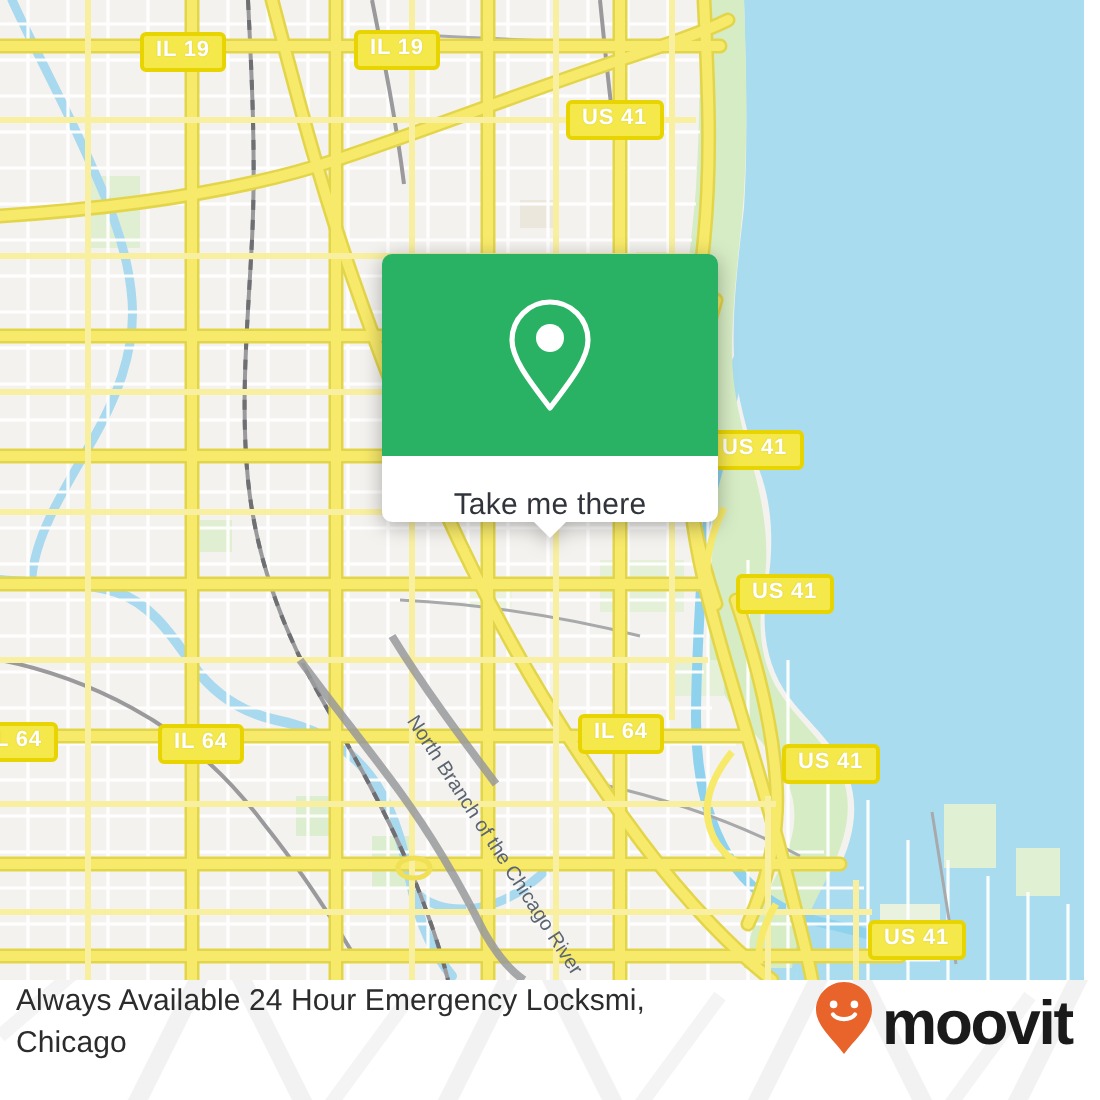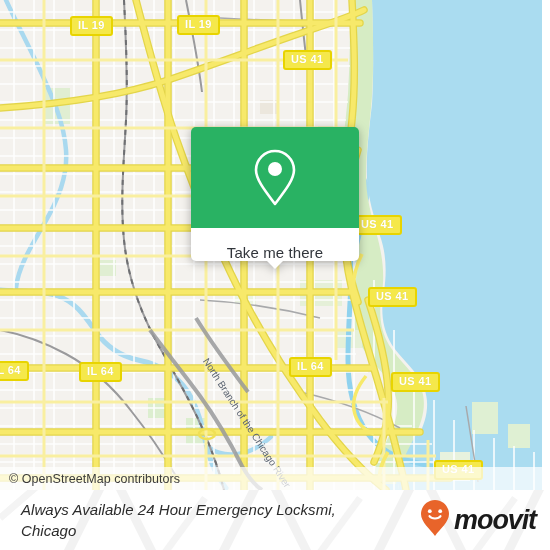--- a/index.html
+++ b/index.html
@@ -101,36 +101,35 @@
     background:#ffffff;
     overflow:hidden;
   }
   .footer-watermark{
     position:absolute;left:0;top:-12px;width:550px;height:86px;
     opacity:1;
   }
   .footer-inner{
     position:relative;
     width:100%;height:100%;
-    display:flex;align-items:center;justify-content:space-between;
+    display:flex;align-items:flex-start;justify-content:space-between;
     box-sizing:border-box;
-    padding:0 14px 0 21px;
-    font-style:italic;
+    padding:0 14px 0 8px;
   }
   .footer-title{
     color:#2c2c2c;
     font-size:15px;
     line-height:21px;
     max-width:370px;
     letter-spacing:.05px;
   }
   .brand{display:flex;align-items:center;gap:4px;}
   .brand-word{
     color:#1a1a1a;
-    font-size:27px;
+    font-size:31px;
     font-weight:bold;
     letter-spacing:-1.1px;
     line-height:31px;
   }
 </style>
 </head>
 <body>
 
 <div class="screen">
 
@@ -389,23 +388,20 @@
             <circle cx="23" cy="22" r="7" fill="#ffffff"></circle>
           </svg>
         </span>
       </div>
       <div class="popup-bottom">
         <span class="popup-label">Take me there</span>
         <span class="popup-tail"></span>
       </div>
     </div>
 
-    <div class="attribution">
-      <span>© OpenStreetMap contributors</span>
-    </div>
   </div>
 
   <div class="footer">
 
     <svg class="footer-watermark" viewBox="0 0 550 86" preserveAspectRatio="none">
       <g stroke="#f2f2f2" stroke-width="9" fill="none">
         <path d="M60,90 L110,-10"></path>
         <path d="M110,-10 L160,90"></path>
         <path d="M215,90 L265,-10"></path>
         <path d="M265,-10 L315,90"></path>

